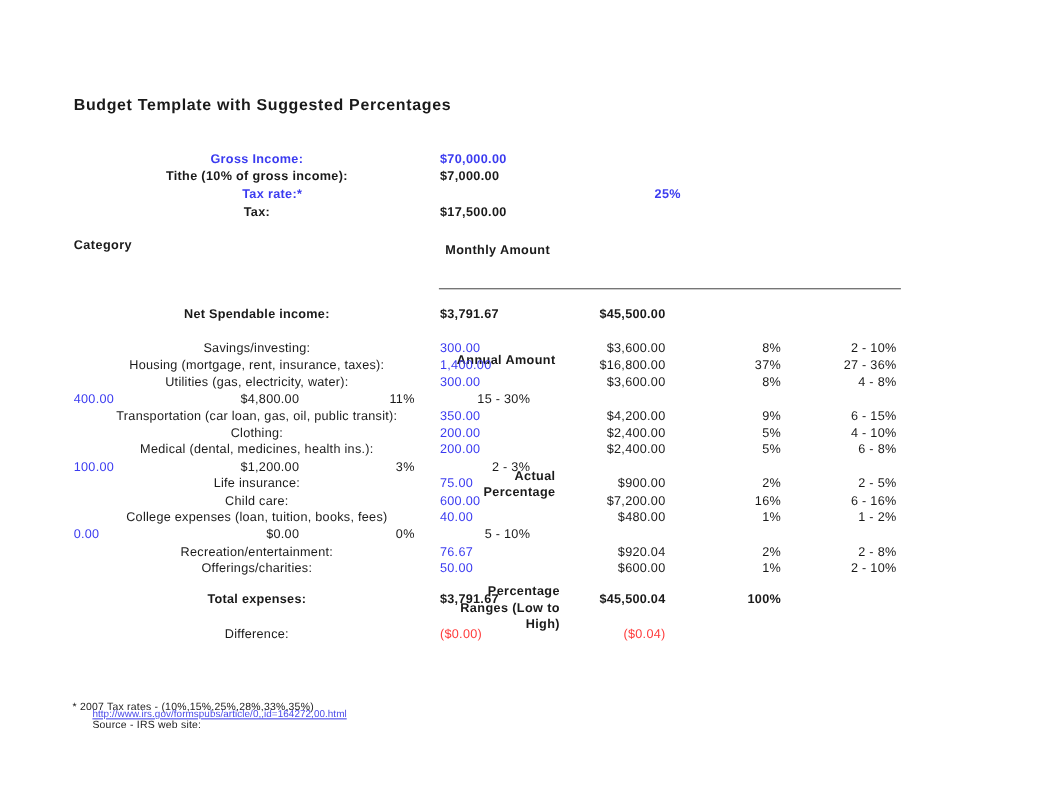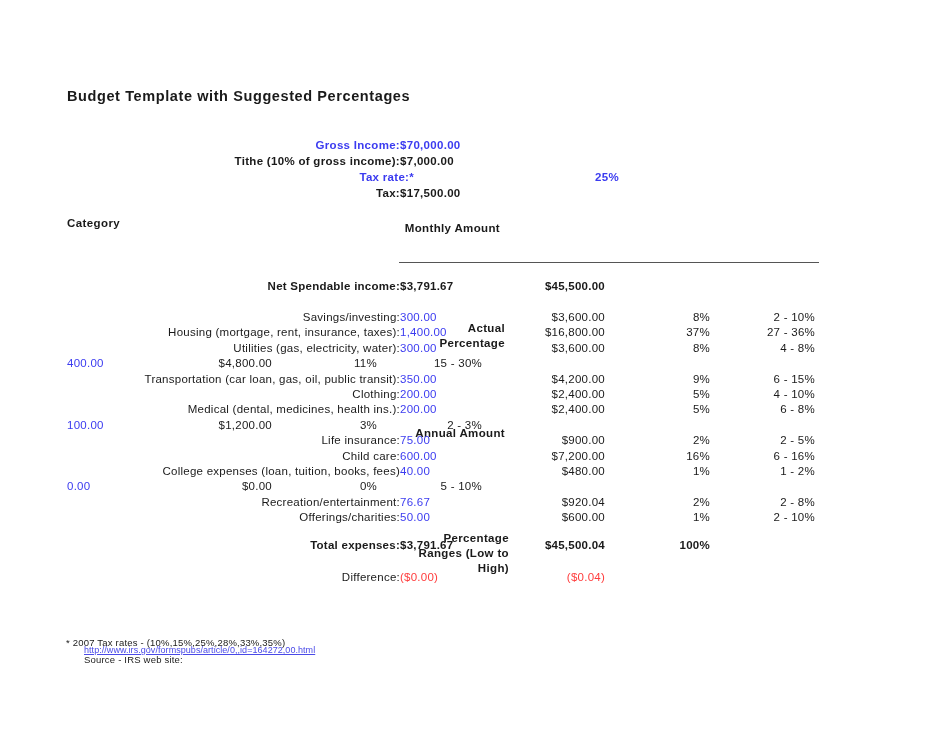--- a/index.html
+++ b/index.html
@@ -38,21 +38,21 @@
     position: absolute;
     left: 67px;
     width: 752px;
     height: 15px;
     display: flex;
     align-items: baseline;
     font-size: 11.5px;
     letter-spacing: 0.25px;
     white-space: nowrap;
   }
-  .c-label   { width: 333px; flex: 0 0 333px; text-align: right; }
+  .c-label   { width: 333px; flex: 0 0 333px; text-align: center; }
   .c-monthly { width: 100px; flex: 0 0 100px; text-align: left; }
   .c-annual  { width: 105px; flex: 0 0 105px; text-align: right; }
   .c-actual  { width: 105px; flex: 0 0 105px; text-align: right; }
   .c-range   { width: 105px; flex: 0 0 105px; text-align: right; }
 
   .blue  { color: #3b3bf0; }
   .red   { color: #ff3b3b; }
   .bold  { font-weight: bold; }
 
   
@@ -151,22 +151,22 @@
     <span class="c-label">Tax:</span>
     <span class="c-monthly">$17,500.00</span>
     <span class="c-annual"></span>
     <span class="c-actual"></span>
     <span class="c-range"></span>
   </div>
 
   <div class="hdr-category">Category</div>
   <div class="hdr-cols">
     <div class="hdr-cell hdr-monthly">Monthly Amount</div>
+    <div class="hdr-cell hdr-annual">Annual Amount</div>
     <div class="hdr-cell hdr-actual">Actual Percentage</div>
-    <div class="hdr-cell hdr-annual">Annual Amount</div>
     <div class="hdr-cell hdr-range">Percentage Ranges (Low to High)</div>
   </div>
   <div class="hdr-rule"></div>
 
   <div class="row bold" style="top:280px;">
     <span class="c-label">Net Spendable income:</span>
     <span class="c-monthly">$3,791.67</span>
     <span class="c-annual">$45,500.00</span>
     <span class="c-actual"></span>
     <span class="c-range"></span>

